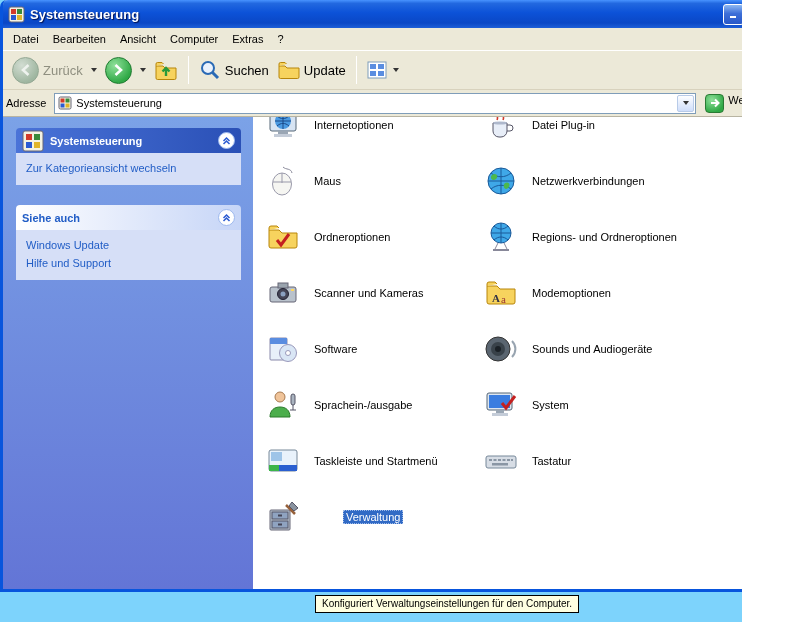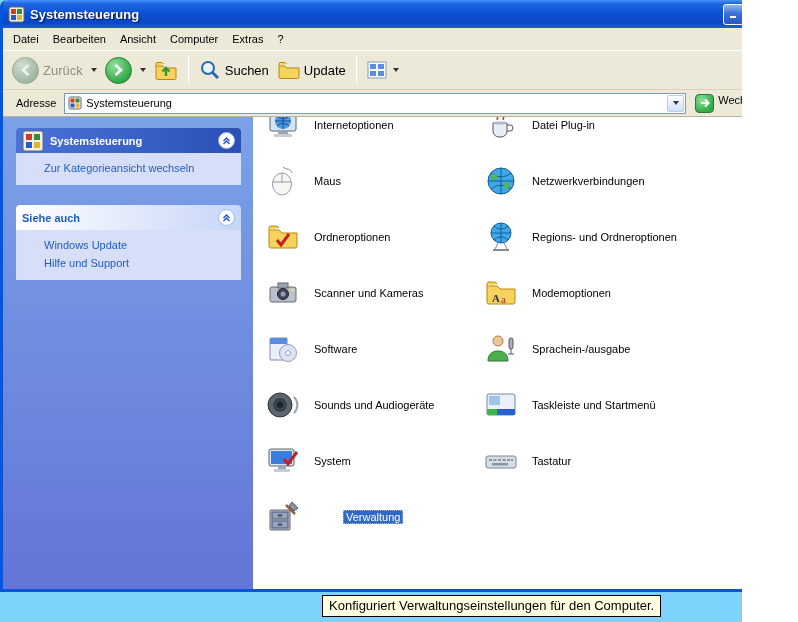--- a/index.html
+++ b/index.html
@@ -36,21 +36,21 @@
   .nav-circle { width: 27px; height: 27px; border-radius: 50%; display: flex; align-items: center; justify-content: center; }
   .back-circle { background: radial-gradient(circle at 35% 30%, #d2ddd2, #9fb6a0 72%); border: 1px solid #93a793; }
   .fwd-circle  { background: radial-gradient(circle at 35% 30%, #8fe09a, #2fa845 72%); border: 1px solid #1f7a30; }
   .tb-label { color: #000; }
   .tb-label.disabled { color: #8f8f80; }
   .caret { width: 0; height: 0; border-left: 3px solid transparent; border-right: 3px solid transparent;
            border-top: 4px solid #333; margin: 0 2px; }
   .separator { width: 1px; height: 28px; background: #c9c4ae; border-right: 1px solid #fff; margin: 0 4px; }
 
   
-  .addressbar { height: 27px; flex: 0 0 27px; display: flex; align-items: center; gap: 5px; padding: 2px 10px;
+  .addressbar { height: 27px; flex: 0 0 27px; display: flex; align-items: center; gap: 5px; padding: 2px 0;
                 background: #ece9d8; border-bottom: 1px solid #b8b4a2; font-size: 11px; }
   .addr-label { color: #000; padding: 0 3px; }
   .addr-combo { flex: 1; height: 21px; background: #fff; border: 1px solid #7f9db9;
                 display: flex; align-items: center; gap: 4px; padding: 0 1px 0 3px; }
   .addr-combo .mini-icon { width: 14px; height: 14px; }
   .addr-drop { margin-left: auto; width: 17px; height: 17px; border: 1px solid #b8cbe8; border-radius: 2px;
                background: linear-gradient(180deg,#fdfeff,#cfdefb); display: flex; align-items: center; justify-content: center; }
   .go-group { display: flex; gap: 4px; padding: 0 4px; }
   .go-icon { width: 19px; height: 19px; border-radius: 4px; border: 1px solid #2a7a34;
              background: radial-gradient(circle at 35% 30%, #8fe09a, #2fa845 75%);
@@ -61,21 +61,21 @@
 
   .sidebar { width: 250px; flex: 0 0 250px; background: linear-gradient(180deg,#7ba2e7,#6375d6);
              padding: 11px 12px 0 13px; overflow: hidden; }
   .panel { width: 225px; margin-bottom: 20px; }
   .panel-header { height: 25px; display: flex; align-items: center; gap: 6px; padding: 0 6px;
                   border-radius: 4px 4px 0 0; font-size: 11px; font-weight: bold; cursor: default; }
   .ph-blue { background: linear-gradient(90deg,#4a73d8,#2a50b6); color: #fff; }
   .ph-light { background: linear-gradient(90deg,#ffffff,#c6d5f7); color: #215dc6; }
   .chev-btn { margin-left: auto; width: 17px; height: 17px; border-radius: 50%; background: #fff;
               border: 1px solid #9cb8ee; display: flex; align-items: center; justify-content: center; }
-  .panel-body { background: #d6dff7; padding: 9px 8px 11px 28px; display: flex; flex-direction: column; gap: 6px; }
+  .panel-body { background: #d6dff7; padding: 9px 8px 11px 10px; display: flex; flex-direction: column; gap: 6px; }
   .task-link { color: #215dc6; font-size: 11px; cursor: pointer; }
   .panel-header .ph-icon { width: 22px; height: 22px; }
 
   .main { flex: 1; background: #fff; overflow: hidden; position: relative; }
   .grid { display: grid; grid-template-columns: 218px 218px; margin: -20px 0 0 14px; }
   .item { height: 56px; display: flex; align-items: center; gap: 12px; cursor: default; }
   .item .ic { width: 32px; height: 32px; flex: 0 0 32px; }
   .item .ic svg { width: 32px; height: 32px; display: block; }
   .item .label { font-size: 11px; color: #000; padding: 7px 3px; }
   .item.selected .label { background: #316ac5; color: #fff; border: 1px dotted #9db9e8; padding: 0 2px; margin-left: 32px; }
@@ -83,22 +83,22 @@
   .scrollbar { width: 17px; flex: 0 0 17px; display: flex; flex-direction: column; background: #f0f4fd; }
   .sb-btn { height: 17px; flex: 0 0 17px; background: linear-gradient(180deg,#fdfefe,#c9d8f8);
             border: 1px solid #9cb8ee; border-radius: 2px; display: flex; align-items: center; justify-content: center; }
   .sb-track { flex: 1; position: relative;
               background: repeating-linear-gradient(90deg,#f6f9ff 0 2px,#e9effc 2px 4px); }
   .sb-thumb { position: absolute; left: 0; right: 0; top: 41%; height: 59%;
               background: linear-gradient(90deg,#d8e5fd,#a9c4f5); border: 1px solid #93b2e8; border-radius: 2px; }
   .arrow-up { width: 0; height: 0; border-left: 4px solid transparent; border-right: 4px solid transparent; border-bottom: 5px solid #4d6185; }
   .arrow-dn { width: 0; height: 0; border-left: 4px solid transparent; border-right: 4px solid transparent; border-top: 5px solid #4d6185; }
 
-  .tooltip { position: absolute; left: 322px; top: 595px; background: #ffffe1; border: 1px solid #000;
-             padding: 2px 6px 3px; font-size: 13px; color: #000; white-space: nowrap; z-index: 5; }
+  .tooltip { position: absolute; left: 315px; top: 595px; background: #ffffe1; border: 1px solid #000;
+             padding: 2px 6px 3px; font-size: 10px; color: #000; white-space: nowrap; z-index: 5; }
 </style>
 </head>
 <body>
 
 <div class="desktop">
   <div class="window">
 
     <div class="titlebar">
       <svg class="app-icon" viewBox="0 0 17 17">
         <rect x="1" y="1" width="15" height="15" rx="2" fill="#f4f2e2" stroke="#667"></rect>
@@ -369,64 +369,64 @@
               <circle cx="21" cy="20" r="8.5" fill="#d9e6f5" stroke="#99b"></circle>
               <circle cx="21" cy="20" r="2.5" fill="#fff" stroke="#99b"></circle>
             </svg>
               </span>
             <span class="label">Software</span>
           </div>
 
           <div class="item">
             <span class="ic">
                 <svg viewBox="0 0 32 32">
+              <circle cx="13" cy="16" r="12" fill="#5a6570" stroke="#333"></circle>
+              <circle cx="13" cy="16" r="7" fill="#39424a"></circle>
+              <circle cx="13" cy="16" r="3" fill="#1a2026"></circle>
+              <path d="M27 8c4.5 4.5 4.5 11.5 0 16" stroke="#98a4b0" stroke-width="2" fill="none"></path>
+            </svg>
+              </span>
+            <span class="label">Sounds und Audiogeräte</span>
+          </div>
+
+          <div class="item">
+            <span class="ic">
+                <svg viewBox="0 0 32 32">
               <circle cx="13" cy="8" r="5" fill="#f0c49a" stroke="#a87a50"></circle>
               <path d="M3 28c0-7 4.5-10 10-10s10 3 10 10z" fill="#4cae4c" stroke="#2a7a2a"></path>
               <rect x="24" y="5" width="4" height="11" rx="2" fill="#aab4c0" stroke="#556"></rect>
               <path d="M26 16v5M23 21h6" stroke="#556" fill="none"></path>
             </svg>
               </span>
             <span class="label">Sprachein-/ausgabe</span>
-          </div>
-
-          <div class="item">
-            <span class="ic">
-                <svg viewBox="0 0 32 32">
-              <circle cx="13" cy="16" r="12" fill="#5a6570" stroke="#333"></circle>
-              <circle cx="13" cy="16" r="7" fill="#39424a"></circle>
-              <circle cx="13" cy="16" r="3" fill="#1a2026"></circle>
-              <path d="M27 8c4.5 4.5 4.5 11.5 0 16" stroke="#98a4b0" stroke-width="2" fill="none"></path>
-            </svg>
-              </span>
-            <span class="label">Sounds und Audiogeräte</span>
-          </div>
-
-          <div class="item">
-            <span class="ic">
-                <svg viewBox="0 0 32 32">
-              <rect x="2" y="5" width="28" height="21" rx="2" fill="#e9f2fb" stroke="#789"></rect>
-              <rect x="2" y="20" width="28" height="6" fill="#2a5fd0"></rect>
-              <rect x="2" y="20" width="10" height="6" fill="#3cb54a"></rect>
-              <rect x="4" y="7" width="11" height="9" fill="#9ec4e8"></rect>
-            </svg>
-              </span>
-            <span class="label">Taskleiste und Startmenü</span>
           </div>
 
           <div class="item">
             <span class="ic">
                 <svg viewBox="0 0 32 32">
               <rect x="2" y="4" width="25" height="17" rx="2" fill="#dde6f0" stroke="#567"></rect>
               <rect x="4" y="6" width="21" height="13" fill="#3a7de0"></rect>
               <rect x="11" y="21" width="8" height="3" fill="#9aa6b4"></rect>
                   <rect x="7" y="24" width="16" height="3" fill="#c4ccd8"></rect>
               <path d="M17 14l4 5 9-12" stroke="#c42020" stroke-width="3" fill="none"></path>
             </svg>
               </span>
             <span class="label">System</span>
+          </div>
+
+          <div class="item">
+            <span class="ic">
+                <svg viewBox="0 0 32 32">
+              <rect x="2" y="5" width="28" height="21" rx="2" fill="#e9f2fb" stroke="#789"></rect>
+              <rect x="2" y="20" width="28" height="6" fill="#2a5fd0"></rect>
+              <rect x="2" y="20" width="10" height="6" fill="#3cb54a"></rect>
+              <rect x="4" y="7" width="11" height="9" fill="#9ec4e8"></rect>
+            </svg>
+              </span>
+            <span class="label">Taskleiste und Startmenü</span>
           </div>
 
           <div class="item">
             <span class="ic">
                 <svg viewBox="0 0 32 32">
               <rect x="1" y="11" width="30" height="12" rx="2" fill="#d7dde5" stroke="#789"></rect>
               <g fill="#8a96a4">
                 <rect x="4" y="14" width="3" height="2"></rect>
                     <rect x="8.5" y="14" width="3" height="2"></rect>
                 <rect x="13" y="14" width="3" height="2"></rect>

